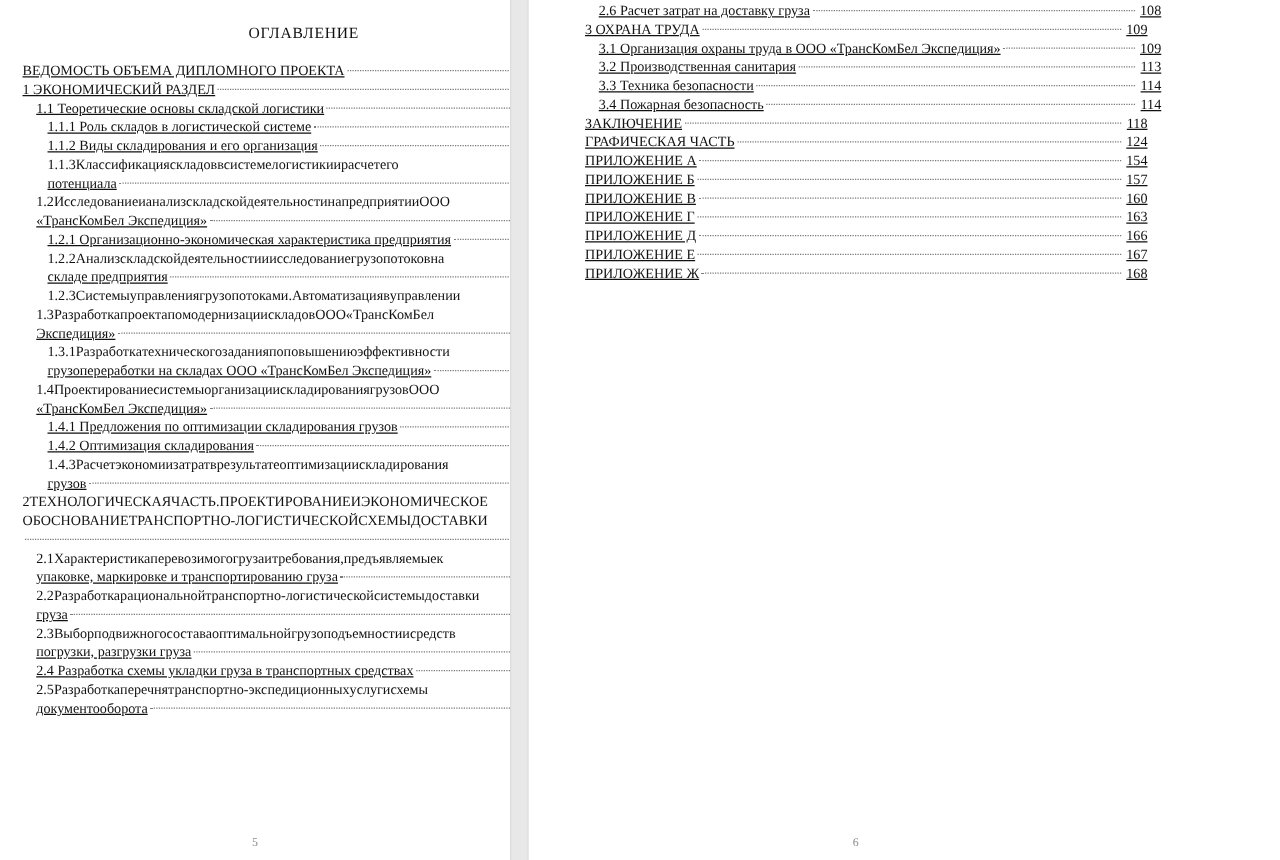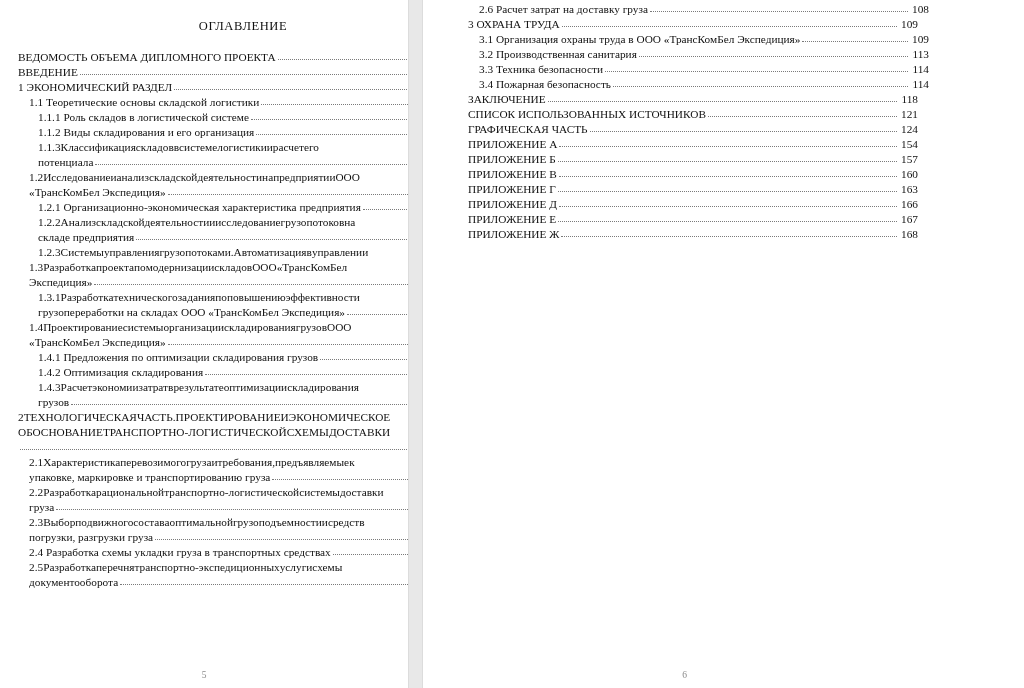--- a/index.html
+++ b/index.html
@@ -71,22 +71,23 @@
 
   
   .toc-multi {
     font-size: 11.3px;
     line-height: 15px;
     color: #111111;
     width: 100%;
   }
   .toc-multi .lastline {
     display: flex;
-    align-items: center;
+    align-items: flex-start;
     width: 100%;
+    text-decoration: underline;
   }
   .toc-multi .lastline .ltext { flex: 0 0 auto; white-space: nowrap; }
   .toc-multi .lastline .leader {
     flex: 1 1 auto;
     border-bottom: 1px dotted #7a7a7a;
     margin: 0 2px 3px 2px;
     min-width: 4px;
     height: 0.62em;
   }
   .toc-multi .lastline .pnum {
@@ -120,27 +121,20 @@
 
   <div class="page page-left">
     <div class="page-inner-left">
       <div class="toc-title">ОГЛАВЛЕНИЕ</div>
       <ul class="toc-list" id="toc-left">
           <li class="toc-multi lvl0">
             <div class="lastline">
               <span class="ltext">ВЕДОМОСТЬ ОБЪЕМА ДИПЛОМНОГО ПРОЕКТА</span>
               <span class="leader"></span>
               <span class="pnum">3</span>
-            </div>
-          </li>
-          <li class="toc-multi lvl0">
-            <div class="lastline">
-              <span class="ltext">ВВЕДЕНИЕ</span>
-              <span class="leader"></span>
-              <span class="pnum">7</span>
             </div>
           </li>
           <li class="toc-multi lvl0">
             <div class="lastline">
               <span class="ltext">1 ЭКОНОМИЧЕСКИЙ РАЗДЕЛ</span>
               <span class="leader"></span>
               <span class="pnum">9</span>
             </div>
           </li>
           <li class="toc-multi lvl1">
@@ -461,27 +455,20 @@
           </li>
           <li class="toc-multi lvl0">
             <div class="lastline">
               <span class="ltext">ЗАКЛЮЧЕНИЕ</span>
               <span class="leader"></span>
               <span class="pnum">118</span>
             </div>
           </li>
           <li class="toc-multi lvl0">
             <div class="lastline">
-              <span class="ltext">СПИСОК ИСПОЛЬЗОВАННЫХ ИСТОЧНИКОВ</span>
-              <span class="leader"></span>
-              <span class="pnum">121</span>
-            </div>
-          </li>
-          <li class="toc-multi lvl0">
-            <div class="lastline">
               <span class="ltext">ГРАФИЧЕСКАЯ ЧАСТЬ</span>
               <span class="leader"></span>
               <span class="pnum">124</span>
             </div>
           </li>
           <li class="toc-multi lvl0">
             <div class="lastline">
               <span class="ltext">ПРИЛОЖЕНИЕ А</span>
               <span class="leader"></span>
               <span class="pnum">154</span>

